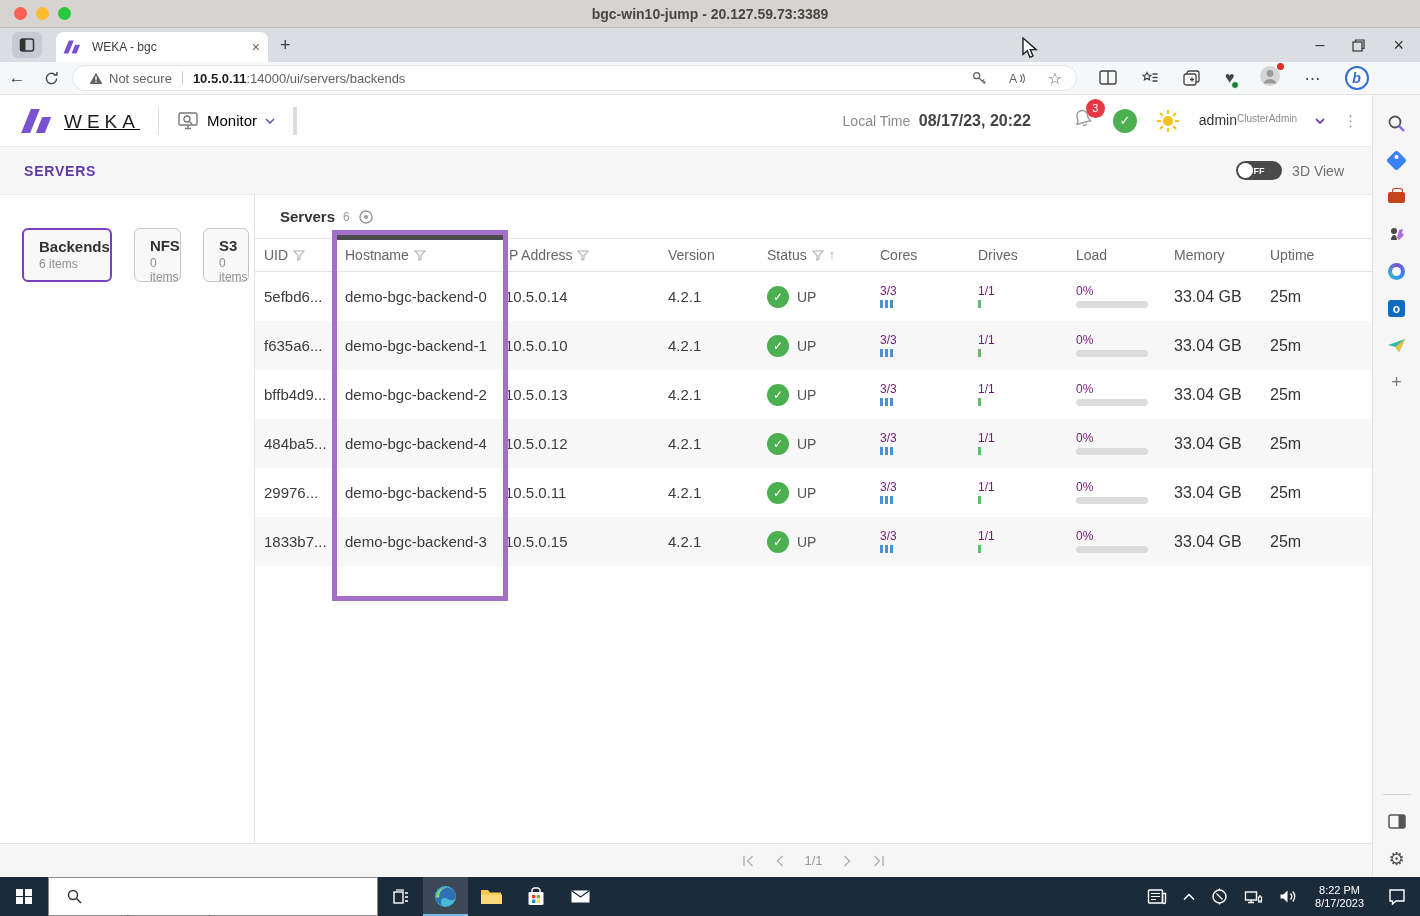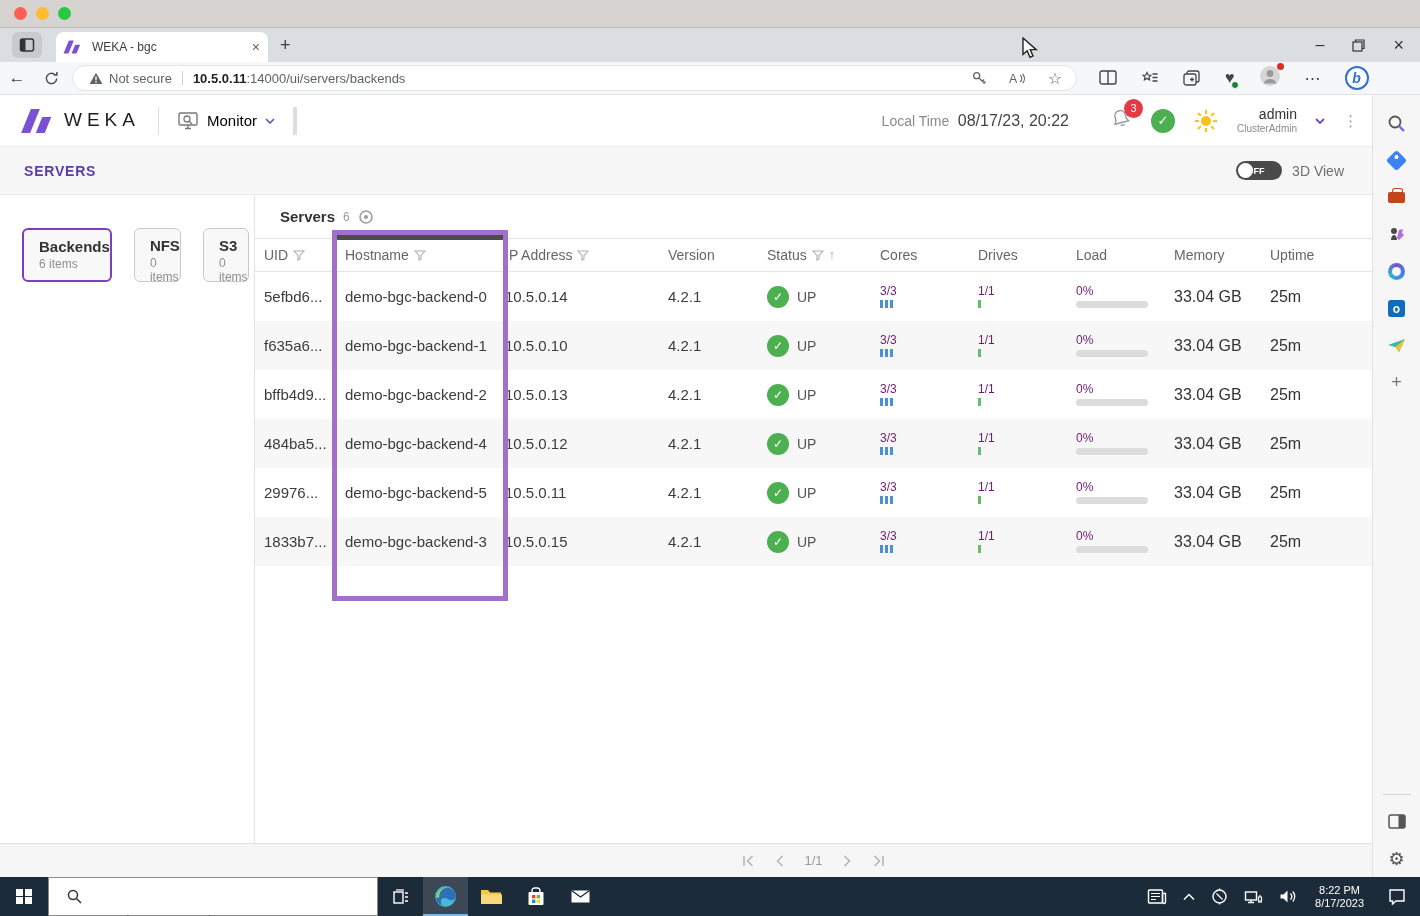--- a/index.html
+++ b/index.html
@@ -36,35 +36,35 @@
   .url .path { color:#5f6368; }
   .pill-icons { margin-left:auto; display:flex; align-items:center; gap:22px; padding-right:4px; color:#5f6368; }
   .tb-right { display:flex; align-items:center; gap:24px; margin-left:22px; color:#444; }
   .profile-wrap { position:relative; }
   .profile-dot { position:absolute; top:-2px; right:-3px; width:7px; height:7px; background:#d93025; border-radius:50%; }
   .bing-badge { width:24px; height:24px; border-radius:50%; border:2px solid #2f6fd6; color:#2f6fd6; font-weight:bold; font-size:14px; display:flex; align-items:center; justify-content:center; background:#fff; font-style:italic; }
 
   
   .app { width:1372px; }
   .weka-header { height:52px; background:#fff; border-bottom:1px solid #ececec; display:flex; align-items:center; }
-  .brand { display:flex; align-items:flex-start; gap:10px; padding:0 18px 0 22px; }
+  .brand { display:flex; align-items:flex-end; gap:10px; padding:0 18px 0 22px;text-decoration:underline; }
   .weka-mark { position:relative; width:32px; height:24px; }
   .weka-mark i { position:absolute; top:0; width:9px; height:24px; background:#7a52d1; transform:skewX(-22deg); }
   .weka-mark i:nth-child(1){ left:4px; } .weka-mark i:nth-child(2){ left:17px; height:16px; top:8px; }
   .brand-name { font-size:19px; letter-spacing:5px; color:#1d1d1f; font-weight:500; }
   .hdr-sep { width:1px; height:28px; background:#ddd; }
   .nav-item { display:flex; align-items:center; gap:8px; padding:0 18px; color:#000000; font-size:15px; height:100%; }
   .chev-purple { width:10px; height:6px; }
   .hdr-right { margin-left:auto; display:flex; align-items:center; gap:18px; padding-right:14px; }
   .local-time-label { font-size:14px; color:#8a8a8a; }
-  .local-time-value { font-size:16px; color:#444; margin-left:4px; }
+  .local-time-value { font-size:16px; color:#444; margin-left:4px;font-weight:bold; }
   .bell-wrap { position:relative; margin-left:22px; }
   .notif-badge { position:absolute; top:-8px; right:-10px; min-width:19px; height:19px; background:#e63946; color:#fff; font-size:11px; border-radius:50%; display:flex; align-items:center; justify-content:center; }
   .ok-circle { width:24px; height:24px; border-radius:50%; background:#4caf50; color:#fff; font-size:13px; display:flex; align-items:center; justify-content:center; }
-  .user-block { display:flex; flex-direction:column; line-height:1.1;text-align:right; }
+  .user-block { display:flex; line-height:1.1; }
   .user-name { font-size:14px; color:#333; }
   .user-role { font-size:10px; color:#8a8a8a; }
   .kebab { color:#9a9a9a; font-size:15px; letter-spacing:0; }
 
   .page-bar { height:48px; background:#f7f7f7; display:flex; align-items:center; border-bottom:1px solid #ececec; }
   .page-title { font-size:14px; font-weight:bold; letter-spacing:.8px; color:#5b3ca8; padding-left:24px; }
   .page-bar-right { margin-left:auto; display:flex; align-items:center; gap:10px; padding-right:28px; }
   .toggle { width:46px; height:19px; background:#4a4a4a; border-radius:10px; position:relative; display:flex; align-items:center; justify-content:center; padding-right:7px; }
   .toggle .knob { position:absolute; left:2px; top:2px; width:15px; height:15px; background:#fff; border-radius:50%; }
   .toggle .state { color:#fff; font-size:9px; font-weight:bold; }
@@ -144,20 +144,21 @@
 <body>
 
 <div class="screen">
 
   <div class="mac-titlebar">
     <div class="traffic">
       <span class="light red"></span>
       <span class="light yellow"></span>
       <span class="light green"></span>
     </div>
+    <div class="rdp-title">bgc-win10-jump - 20.127.59.73:3389</div>
   </div>
 
   <div class="tabstrip">
     <div class="tab-actions">
       <svg width="16" height="16" viewBox="0 0 16 16">
           <rect x="1.5" y="2" width="13" height="12" rx="2" fill="none" stroke="#333" stroke-width="1.5"></rect>
           <rect x="1.5" y="2" width="5" height="12" rx="1" fill="#333"></rect>
         </svg>
     </div>
     <div class="tab">

